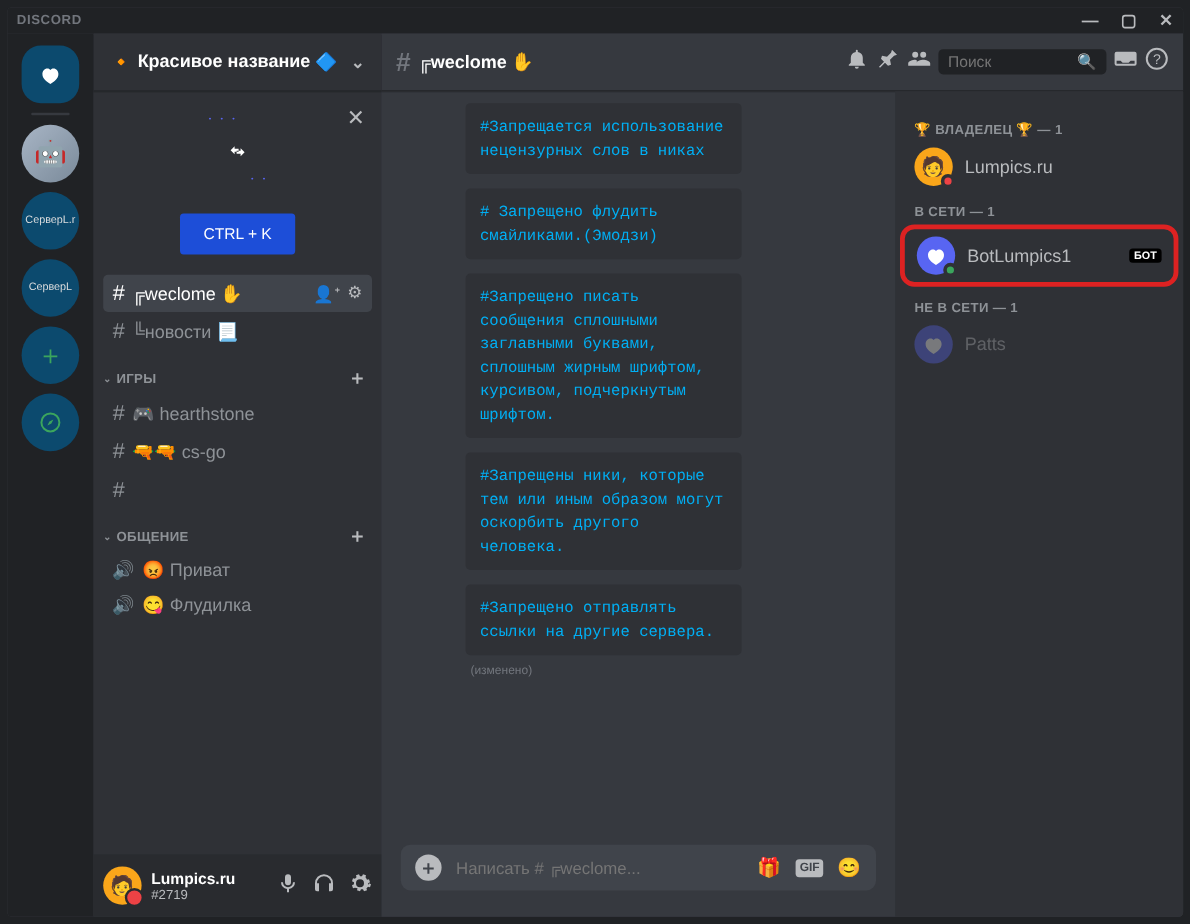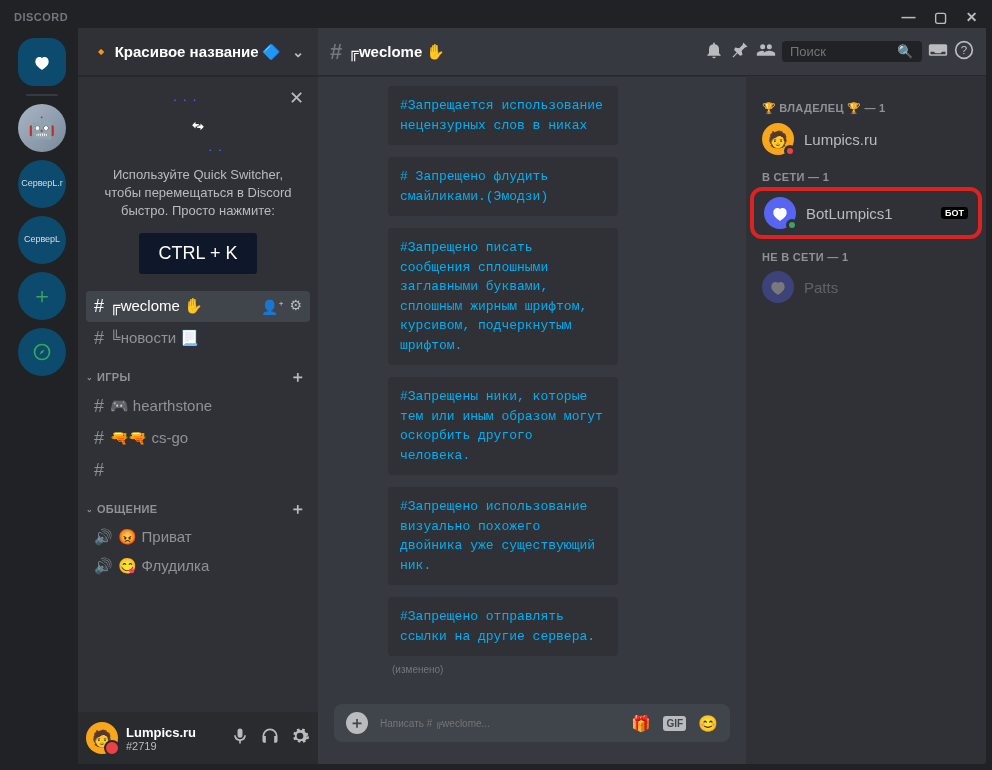--- a/index.html
+++ b/index.html
@@ -21,21 +21,21 @@
 .server-sep{width:32px;height:2px;background:#36393f;border-radius:1px;}
 .channel-sidebar{width:240px;background:#2f3136;display:flex;flex-direction:column;}
 .server-header{height:48px;padding:0 14px;display:flex;align-items:center;color:#fff;font-weight:600;font-size:15px;border-bottom:1px solid #26282c;cursor:pointer;box-shadow:0 1px 0 rgba(4,4,5,0.2);}
 .server-header .title{flex:1;display:flex;align-items:center;gap:4px;}
 .server-header .chevron{color:#b9bbbe;font-size:14px;}
 .quick-switcher{padding:16px;text-align:center;color:#b9bbbe;font-size:13px;line-height:1.4;position:relative;}
 .quick-switcher .close-x{position:absolute;right:14px;top:10px;color:#b9bbbe;font-size:18px;cursor:pointer;}
 .quick-switcher .icon-swap{width:60px;height:60px;margin:4px auto 10px;display:flex;align-items:center;justify-content:center;position:relative;}
 .quick-switcher .icon-swap svg{color:#fff;}
 .quick-switcher .dots{position:absolute;color:#5865f2;font-size:6px;letter-spacing:3px;}
-.quick-switcher .kbd-btn{background:#0f172a;color:#fff;padding:8px 20px;border-radius:3px;display:inline-block;margin-top:12px;font-size:18px;font-weight:500;cursor:pointer;}
+.quick-switcher .kbd-btn{background:#1d4ed8;color:#fff;padding:8px 20px;border-radius:3px;display:inline-block;margin-top:12px;font-size:13px;font-weight:500;cursor:pointer;}
 .channels-scroll{flex:1;overflow-y:auto;padding:0 4px;}
 .channel-item{display:flex;align-items:center;padding:5px 8px;margin:1px 4px;border-radius:4px;color:#8e9297;cursor:pointer;font-size:15px;gap:6px;}
 .channel-item.active{background:#40444b;color:#fff;}
 .channel-item .hash{font-size:18px;font-weight:400;}
 .channel-item .name{flex:1;}
 .channel-item .actions{display:none;gap:6px;color:#b9bbbe;font-size:14px;}
 .channel-item.active .actions{display:flex;}
 .channel-category{display:flex;align-items:center;padding:12px 8px 2px 4px;color:#8e9297;font-size:11px;font-weight:700;text-transform:uppercase;letter-spacing:0.3px;cursor:pointer;}
 .channel-category .arrow{font-size:8px;margin-right:4px;}
 .channel-category .label{flex:1;}
@@ -59,21 +59,21 @@
 .chat-header .search-box{background:#202225;border-radius:4px;padding:3px 8px;display:flex;align-items:center;width:140px;color:#72767d;font-size:13px;gap:6px;}
 .chat-header .search-box input{background:none;border:none;outline:none;color:#dcddde;width:100%;font-size:13px;}
 .chat-body{flex:1;display:flex;min-height:0;}
 .messages-col{flex:1;display:flex;flex-direction:column;min-width:0;}
 .messages-scroll{flex:1;overflow-y:auto;padding:10px 16px 10px 70px;display:flex;flex-direction:column;gap:12px;}
 .rule-block{background:#2f3136;border-radius:4px;padding:10px 12px;color:#00aff4;font-family:Consolas,'Courier New',monospace;font-size:13px;line-height:1.5;max-width:230px;}
 .edited{color:#72767d;font-size:10px;margin-top:-4px;margin-left:4px;}
 .composer{padding:10px 16px 22px;}
 .composer-box{background:#40444b;border-radius:8px;display:flex;align-items:center;padding:8px 12px;gap:12px;color:#b9bbbe;}
 .composer-box .plus-circle{width:22px;height:22px;border-radius:50%;background:#b9bbbe;color:#40444b;display:flex;align-items:center;justify-content:center;font-weight:700;cursor:pointer;}
-.composer-box input{flex:1;background:none;border:none;outline:none;color:#dcddde;font-size:10px;}
+.composer-box input{flex:1;background:none;border:none;outline:none;color:#dcddde;font-size:14px;}
 .composer-box .right-icons{display:flex;gap:12px;align-items:center;}
 .gif-badge{background:#b9bbbe;color:#40444b;font-size:10px;font-weight:800;padding:2px 3px;border-radius:3px;}
 .members-col{width:240px;background:#2f3136;padding:14px 8px;overflow-y:auto;}
 .member-group-label{color:#8e9297;font-size:11px;font-weight:700;text-transform:uppercase;padding:12px 8px 4px;letter-spacing:0.3px;}
 .member-row{display:flex;align-items:center;padding:4px 8px;gap:10px;border-radius:4px;cursor:pointer;}
 .member-row .m-avatar{width:32px;height:32px;border-radius:50%;background:#5865f2;display:flex;align-items:center;justify-content:center;color:#fff;position:relative;font-size:16px;}
 .member-row .m-avatar.yellow{background:#faa61a;}
 .member-row .m-avatar .status-dot{position:absolute;right:-2px;bottom:-2px;width:12px;height:12px;border-radius:50%;border:3px solid #2f3136;}
 .member-row .m-avatar .status-dot.online{background:#3ba55d;}
 .member-row .m-avatar .status-dot.dnd{background:#ed4245;}
@@ -131,25 +131,20 @@
      </div>
      <div class="quick-switcher">
        <span class="close-x">✕</span>
        <div class="icon-swap">
          <span class="dots" style="top:0;left:6px">• • •</span>
          <svg viewBox="0 0 48 48" width="48" height="48">
                 <path d="M18 14l-8 8 8 8v-5h8v-6h-8zM30 18l8 8-8 8v-5h-8v-6h8z" fill="#fff"></path>
               </svg>
          <span class="dots" style="bottom:2px;right:4px">• •</span>
        </div>
-       <div>
-         <span>Используйте Quick Switcher,</span><br>
-         <span>чтобы перемещаться в Discord</span><br>
-         <span>быстро. Просто нажмите:</span>
-       </div>
        <div class="kbd-btn">CTRL + K</div>
      </div>
      <div class="channels-scroll">
        <div class="channel-item active">
          <span class="hash">#</span>
          <span class="name">╔weclome ✋</span>
          <span class="actions">
                 <span>👤⁺</span>
                 <span>⚙</span>
               </span>
@@ -237,21 +232,20 @@
                 </svg></span>
        </div>
      </div>
      <div class="chat-body">
        <div class="messages-col">
          <div class="messages-scroll">
            <div class="rule-block">#Запрещается использование нецензурных слов в никах</div>
            <div class="rule-block"># Запрещено флудить смайликами.(Эмодзи)</div>
            <div class="rule-block">#Запрещено писать сообщения сплошными заглавными буквами, сплошным жирным шрифтом, курсивом, подчеркнутым шрифтом.</div>
            <div class="rule-block">#Запрещены ники, которые тем или иным образом могут оскорбить другого человека.</div>
-           <div class="rule-block">#Запрещено использование визуально похожего двойника уже существующий ник.</div>
            <div class="rule-block">#Запрещено отправлять ссылки на другие сервера.</div>
            <div class="edited">(изменено)</div>
          </div>
          <div class="composer">
            <div class="composer-box">
              <div class="plus-circle">＋</div>
              <input placeholder="Написать # ╔weclome..." style="">
              <div class="right-icons">
                <span>🎁</span>
                <span class="gif-badge">GIF</span>

